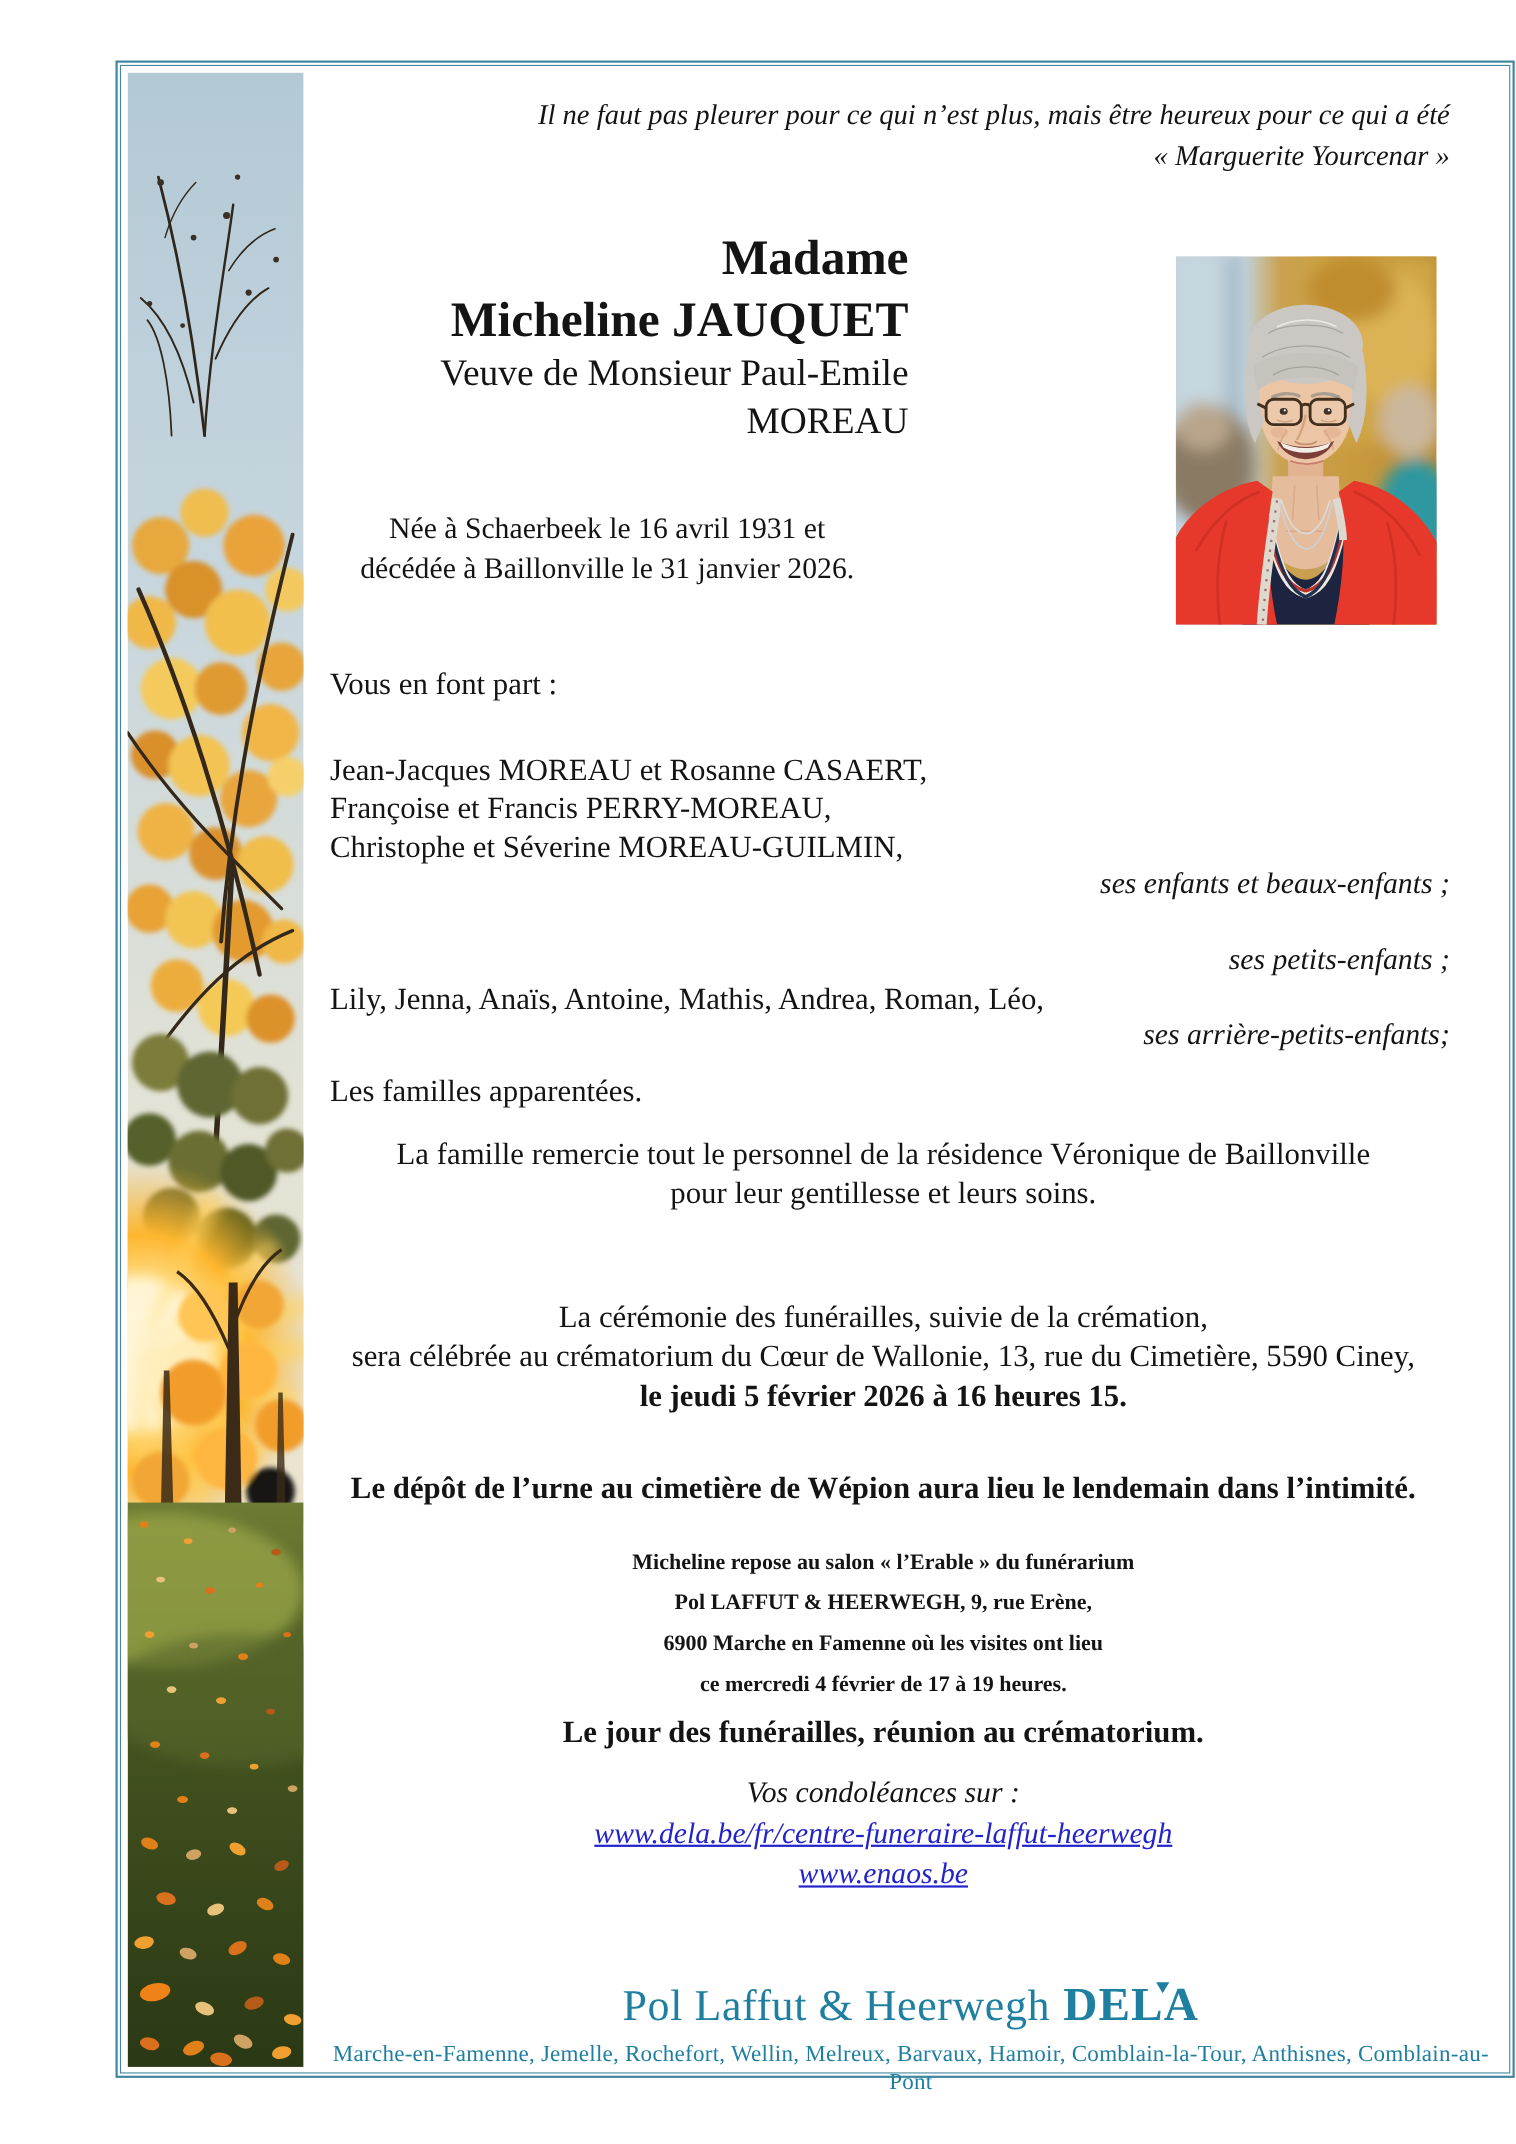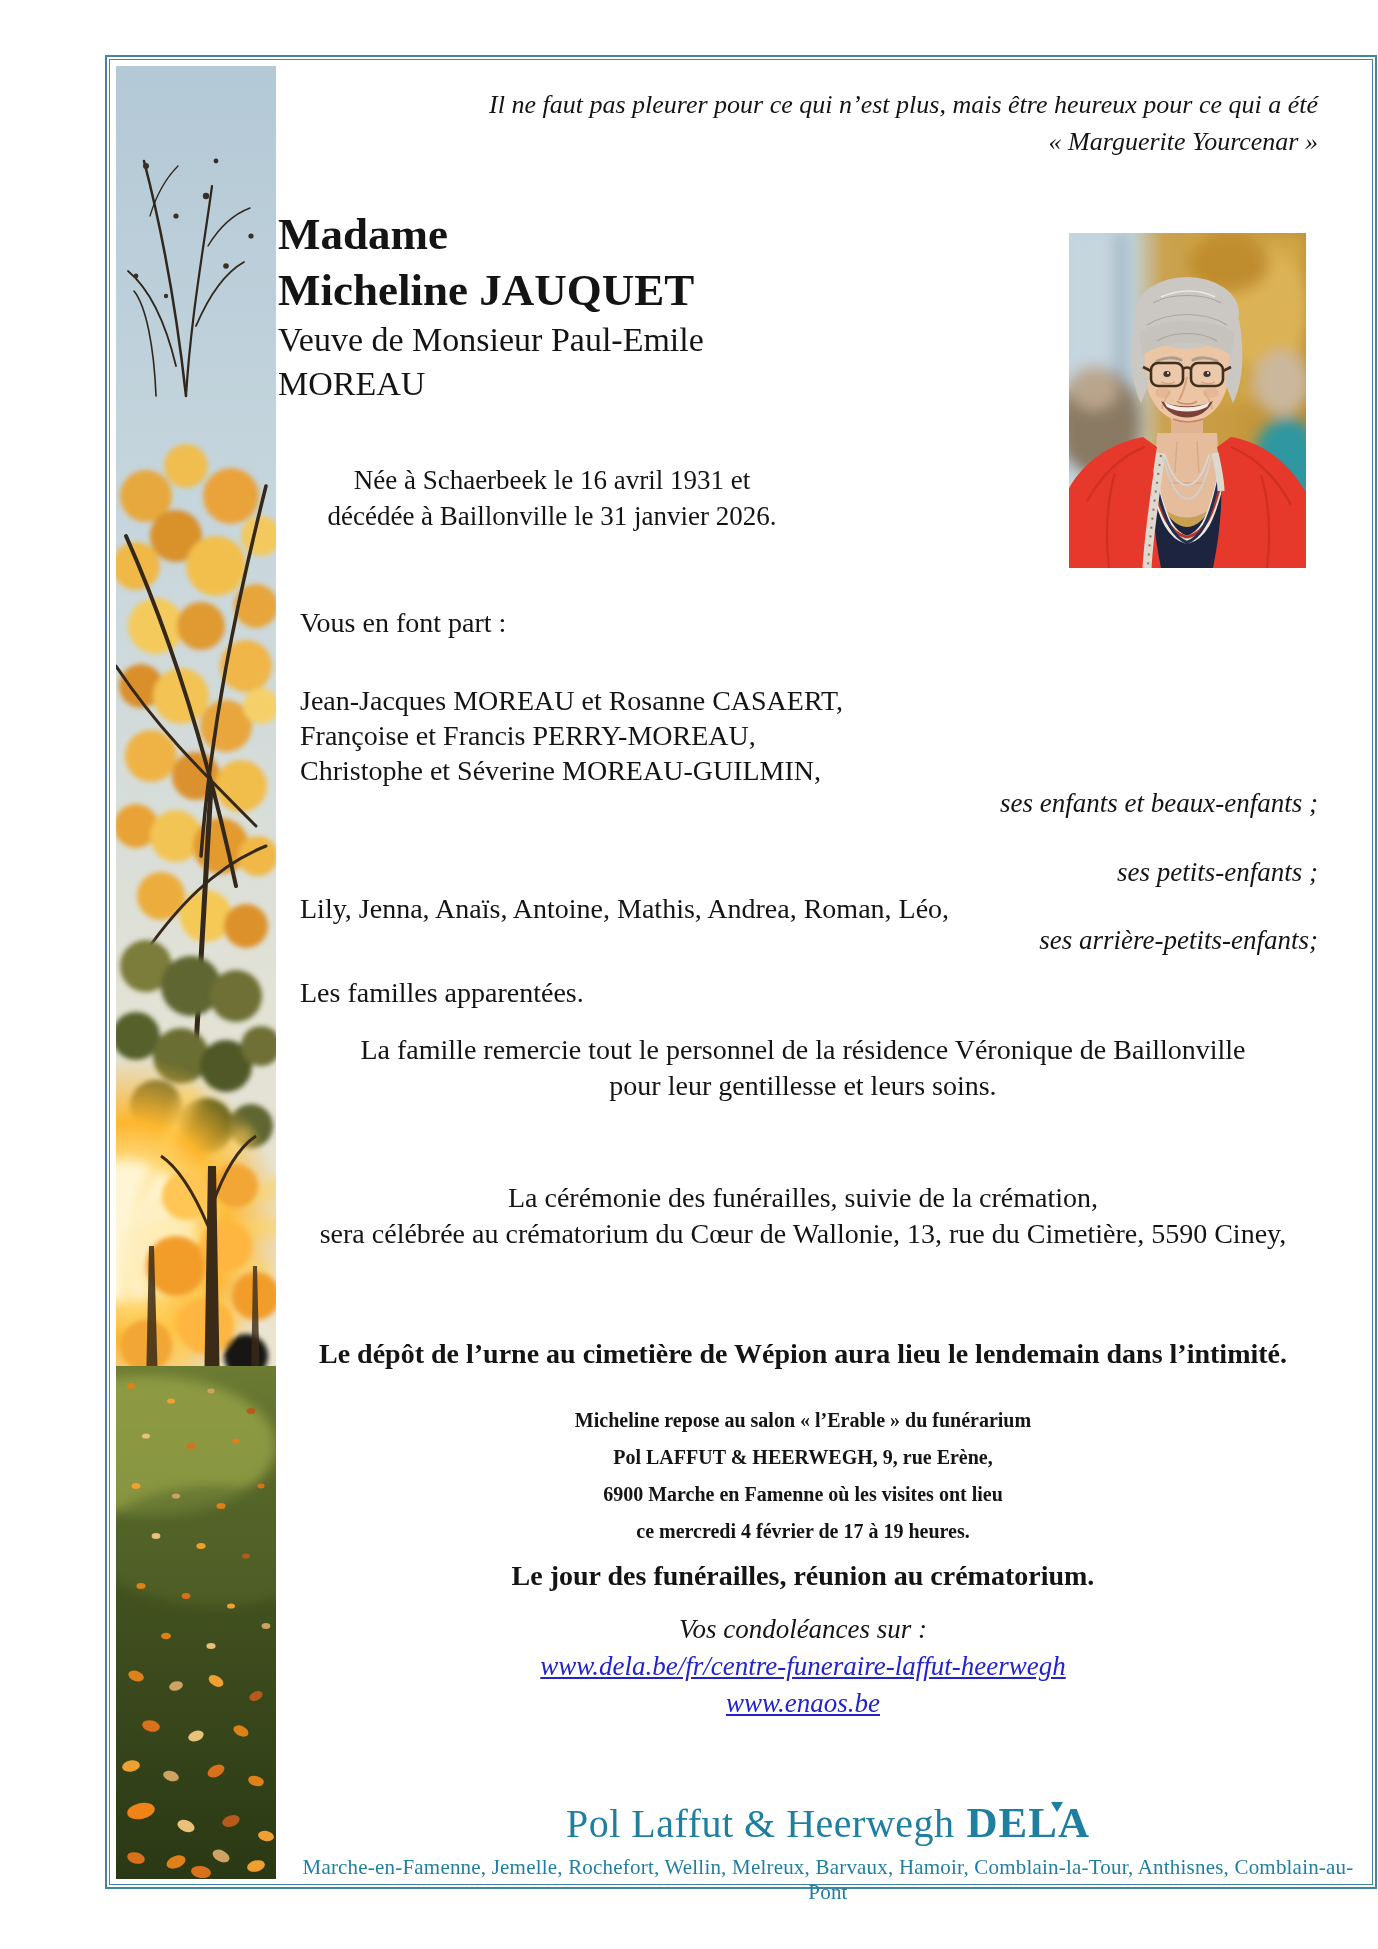--- a/index.html
+++ b/index.html
@@ -21,21 +21,21 @@
   .frame-inner{
     position:absolute;left:2px;top:2px;right:2px;bottom:2px;
     border:1px solid #4186a0;
   }
   .sidebar{position:absolute;left:68px;top:66px;width:160px;height:1813px;}
   .photo{position:absolute;left:1021px;top:233px;width:237px;height:335px;}
   .quote{
     left:240px;top:86px;width:1030px;text-align:right;
     font-style:italic;font-size:26px;line-height:37px;
   }
-  .title-block{left:230px;top:206px;width:548px;text-align:left;}
+  .title-block{left:230px;top:206px;width:548px;text-align:right;}
   .title-line{font-weight:bold;font-size:45px;line-height:56px;}
   .widow-line{font-size:34px;line-height:44px;}
   .birth-block{left:230px;top:462px;width:548px;text-align:center;font-size:27px;line-height:36px;}
   .body-text{font-size:28px;line-height:35px;}
   .intro{left:252px;top:605px;}
   .children{left:252px;top:683px;}
   .kin-label{width:1018px;text-align:right;font-style:italic;font-size:27px;}
   .label-1{left:252px;top:788px;}
   .grand{left:252px;top:823px;}
   .label-2{left:252px;top:857px;}
@@ -398,20 +398,21 @@
   <div class="abs body-text families">Les familles apparentées.</div>
 
   <div class="abs thanks">
     <div>La famille remercie tout le personnel de la résidence Véronique de Baillonville</div>
     <div>pour leur gentillesse et leurs soins.</div>
   </div>
 
   <div class="abs ceremony">
     <div>La cérémonie des funérailles, suivie de la crémation,</div>
     <div>sera célébrée au crématorium du Cœur de Wallonie, 13, rue du Cimetière, 5590 Ciney,</div>
+    <div class="bold">le jeudi 5 février 2026 à 16 heures 15.</div>
   </div>
 
   <div class="abs urn">Le dépôt de l’urne au cimetière de Wépion aura lieu le lendemain dans l’intimité.</div>
 
   <div class="abs repose">
     <div>Micheline repose au salon « l’Erable » du funérarium</div>
     <div>Pol LAFFUT &amp; HEERWEGH, 9, rue Erène,</div>
     <div>6900 Marche en Famenne où les visites ont lieu</div>
     <div>ce mercredi 4 février de 17 à 19 heures.</div>
   </div>

